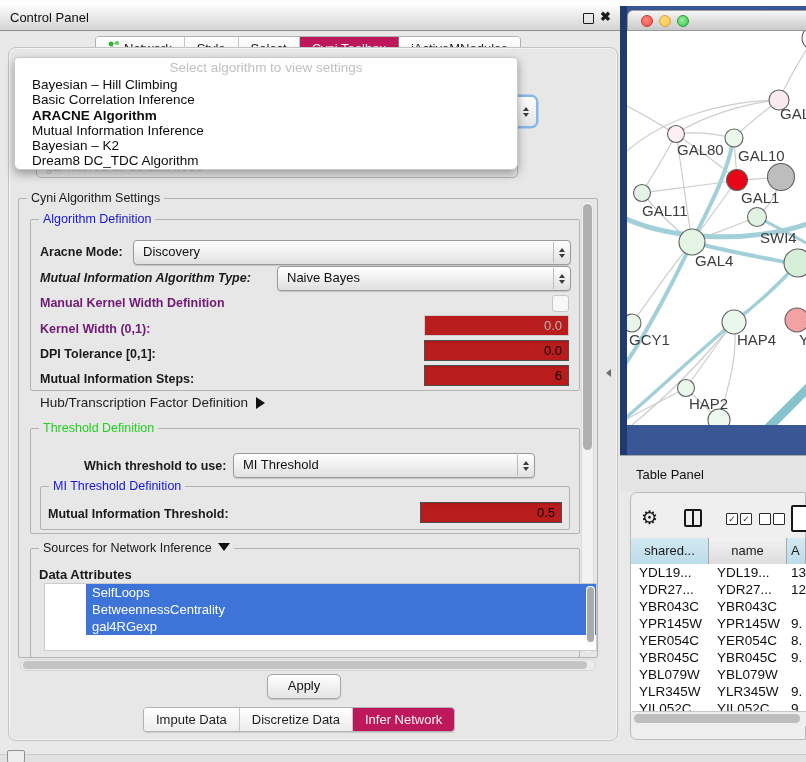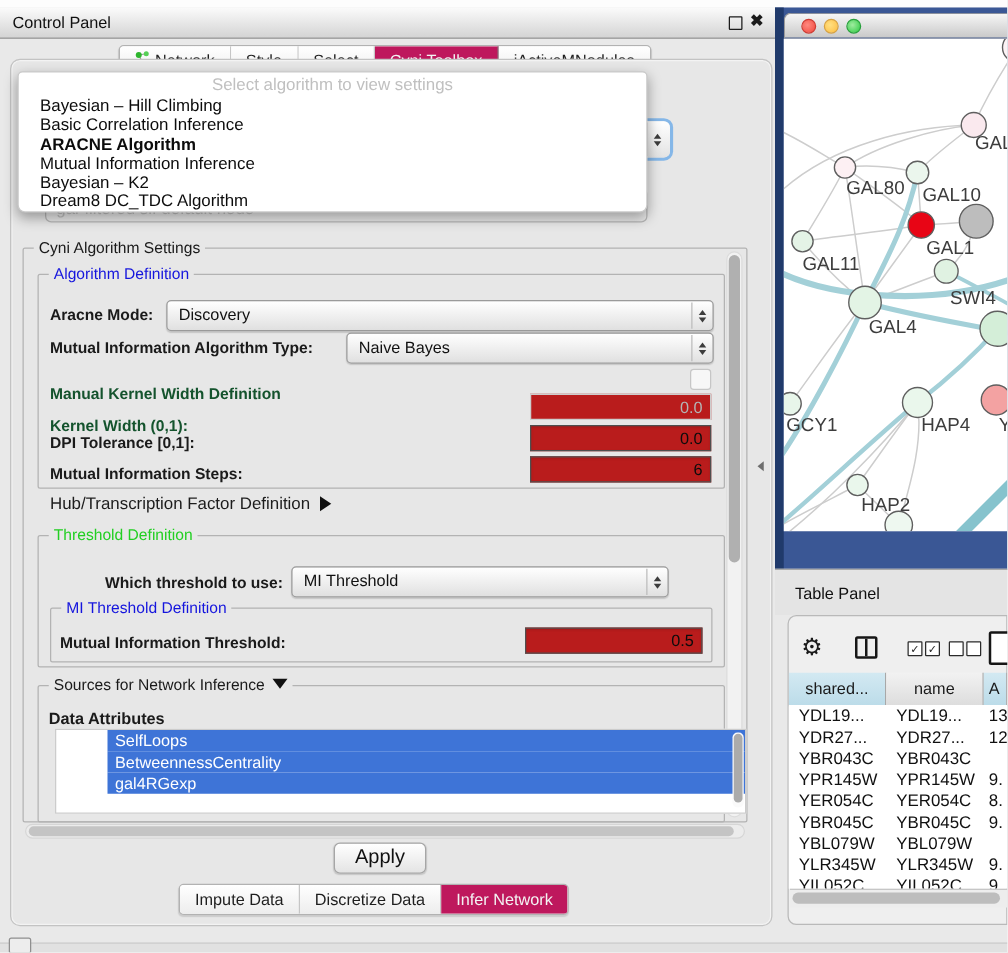--- a/index.html
+++ b/index.html
@@ -27,21 +27,21 @@
   .popup{left:14px;top:57px;width:502px;height:111px;background:#ffffff;border:1px solid #c9c9c9;border-radius:4px 4px 6px 6px;box-shadow:0 4px 10px rgba(0,0,0,.35);z-index:30;}
   .popup .hint{height:19px;line-height:19px;text-align:center;color:#c0c0c0;font-size:13.5px;}
   .popup .popup-item{height:15.3px;line-height:15.3px;padding-left:17px;font-size:13.5px;color:#0c0c0c;white-space:nowrap;}
   .popup .popup-item.bold{font-weight:bold;}
   
   .fieldset{position:absolute;border:1px solid #b3b3b3;border-radius:2px;}
   .legend{position:absolute;top:-8px;left:8px;background:#e7e7e7;padding:0 4px;font-size:12.5px;color:#1a1a1a;white-space:nowrap;}
   .legend.blue{color:#1515dd;}
   .legend.green{color:#22cf22;}
   .lbl{position:absolute;font-size:12.5px;font-weight:bold;color:#1a1a1a;white-space:nowrap;}
-  .lbl.dis{color:#14532d;margin-top:12px;}
+  .lbl.dis{color:#701a75;}
   
   .combo{position:absolute;border:1px solid #9a9a9a;border-radius:4px;background:linear-gradient(#ffffff,#e0e0e0);box-shadow:0 1px 1px rgba(0,0,0,.15);}
   .combo .val{position:absolute;left:9px;top:3px;font-size:13px;color:#111;}
   .cArrows{position:absolute;right:1px;top:1px;bottom:1px;width:15px;border-left:1px solid #bcbcbc;display:flex;flex-direction:column;align-items:center;justify-content:center;gap:2px;}
   .cArrows .up{width:0;height:0;border-left:3.5px solid transparent;border-right:3.5px solid transparent;border-bottom:4.5px solid #3c3c3c;}
   .cArrows .dn{width:0;height:0;border-left:3.5px solid transparent;border-right:3.5px solid transparent;border-top:4.5px solid #3c3c3c;}
   
   .tfield{position:absolute;background:#b91c1c;border:1px solid #4f4f4f;font-size:13px;color:#0c0c0c;text-align:right;padding:2px 6px 0 0;box-sizing:border-box;box-shadow:inset 0 1px 2px rgba(0,0,0,.12);}
   .tfield.dis{border-color:#cdcdcd;color:#b4b4b4;box-shadow:none;}
   .checkbox{position:absolute;width:15px;height:15px;border:1px solid #c6c6c6;border-radius:3px;background:#f7f7f7;}
@@ -52,21 +52,21 @@
   .attr-item{height:17px;line-height:17px;font-size:13px;color:#111;padding-left:6px;}
   .attr-item.selected{background:#3e74d7;color:#fff;}
   .list-vscroll{position:absolute;right:1px;top:2px;width:9px;height:60px;background:#fafafa;border-radius:4px;}
   .list-vscroll .thumb{position:absolute;left:1px;top:1px;width:7px;height:55px;background:#ababab;border-radius:4px;}
   
   .vscroll{left:581px;top:201px;width:13px;height:453px;background:#f2f2f2;border:1px solid #dcdcdc;border-radius:7px;z-index:2;box-sizing:border-box;}
   .vscroll .thumb{position:absolute;left:1px;top:2px;width:9px;height:246px;background:#b0b0b0;border-radius:5px;}
   .hscroll{left:20px;top:659px;width:576px;height:12px;background:#ececec;border:1px solid #d6d6d6;border-radius:6px;box-sizing:border-box;z-index:2;}
   .hscroll .thumb{position:absolute;left:2px;top:1px;width:564px;height:8px;background:#c4c4c4;border-radius:4px;}
   
-  .applybtn{left:267px;top:674px;width:72px;height:23px;border:1px solid #a6a6a6;border-radius:5px;background:linear-gradient(#ffffff,#e4e4e4);font-size:16px;color:#111;text-align:center;line-height:22px;box-shadow:0 1px 1px rgba(0,0,0,.15);z-index:2;}
+  .applybtn{left:267px;top:674px;width:72px;height:23px;border:1px solid #a6a6a6;border-radius:5px;background:linear-gradient(#ffffff,#e4e4e4);font-size:13px;color:#111;text-align:center;line-height:22px;box-shadow:0 1px 1px rgba(0,0,0,.15);z-index:2;}
   
   .split-arrow{left:606px;top:369px;width:0;height:0;border-top:4px solid transparent;border-bottom:4px solid transparent;border-right:5px solid #6e6e6e;}
   
   .desktop{left:620px;top:6px;width:186px;height:450px;background:#3a5795;}
   .desktop-edge{left:620px;top:6px;width:7px;height:450px;background:#203a6b;}
   .net-titlebar{left:627px;top:10px;width:179px;height:21px;background:linear-gradient(#f6f6f6,#c9c9c9);border:1px solid #9a9a9a;border-right:none;border-top-left-radius:6px;box-sizing:border-box;}
   .tl{position:absolute;top:4px;width:12px;height:12px;border-radius:50%;box-sizing:border-box;}
   .tl.red{left:13px;background:radial-gradient(circle at 4px 4px,#ff8a80,#f0483e);border:1px solid #ce3c34;}
   .tl.yellow{left:31px;background:radial-gradient(circle at 4px 4px,#ffe082,#fdbc40);border:1px solid #d6a243;}
   .tl.green{left:49px;background:radial-gradient(circle at 4px 4px,#a0eca0,#2bc840);border:1px solid #28a03c;}
@@ -167,21 +167,21 @@
     <span class="legend blue">Algorithm Definition</span>
   </div>
   <span class="lbl" style="left:40px;top:245px;">Aracne Mode:</span>
   <div class="combo" style="left:133px;top:240px;width:436px;height:23px;">
     <span class="val">Discovery</span>
     <span class="cArrows">
         <span class="up"></span>
         <span class="dn"></span>
       </span>
   </div>
-  <span class="lbl" style="left:40px;top:271px;">Mutual Information Algorithm Type:</span>
+  <span class="lbl" style="left:40px;top:271px;font-style:italic;">Mutual Information Algorithm Type:</span>
   <div class="combo" style="left:277px;top:266px;width:292px;height:23px;">
     <span class="val">Naive Bayes</span>
     <span class="cArrows">
         <span class="up"></span>
         <span class="dn"></span>
       </span>
   </div>
   <span class="lbl dis" style="left:40px;top:296px;">Manual Kernel Width Definition</span>
   <span class="checkbox" style="left:552px;top:295px;"></span>
   <span class="lbl dis" style="left:40px;top:322px;">Kernel Width (0,1):</span>

